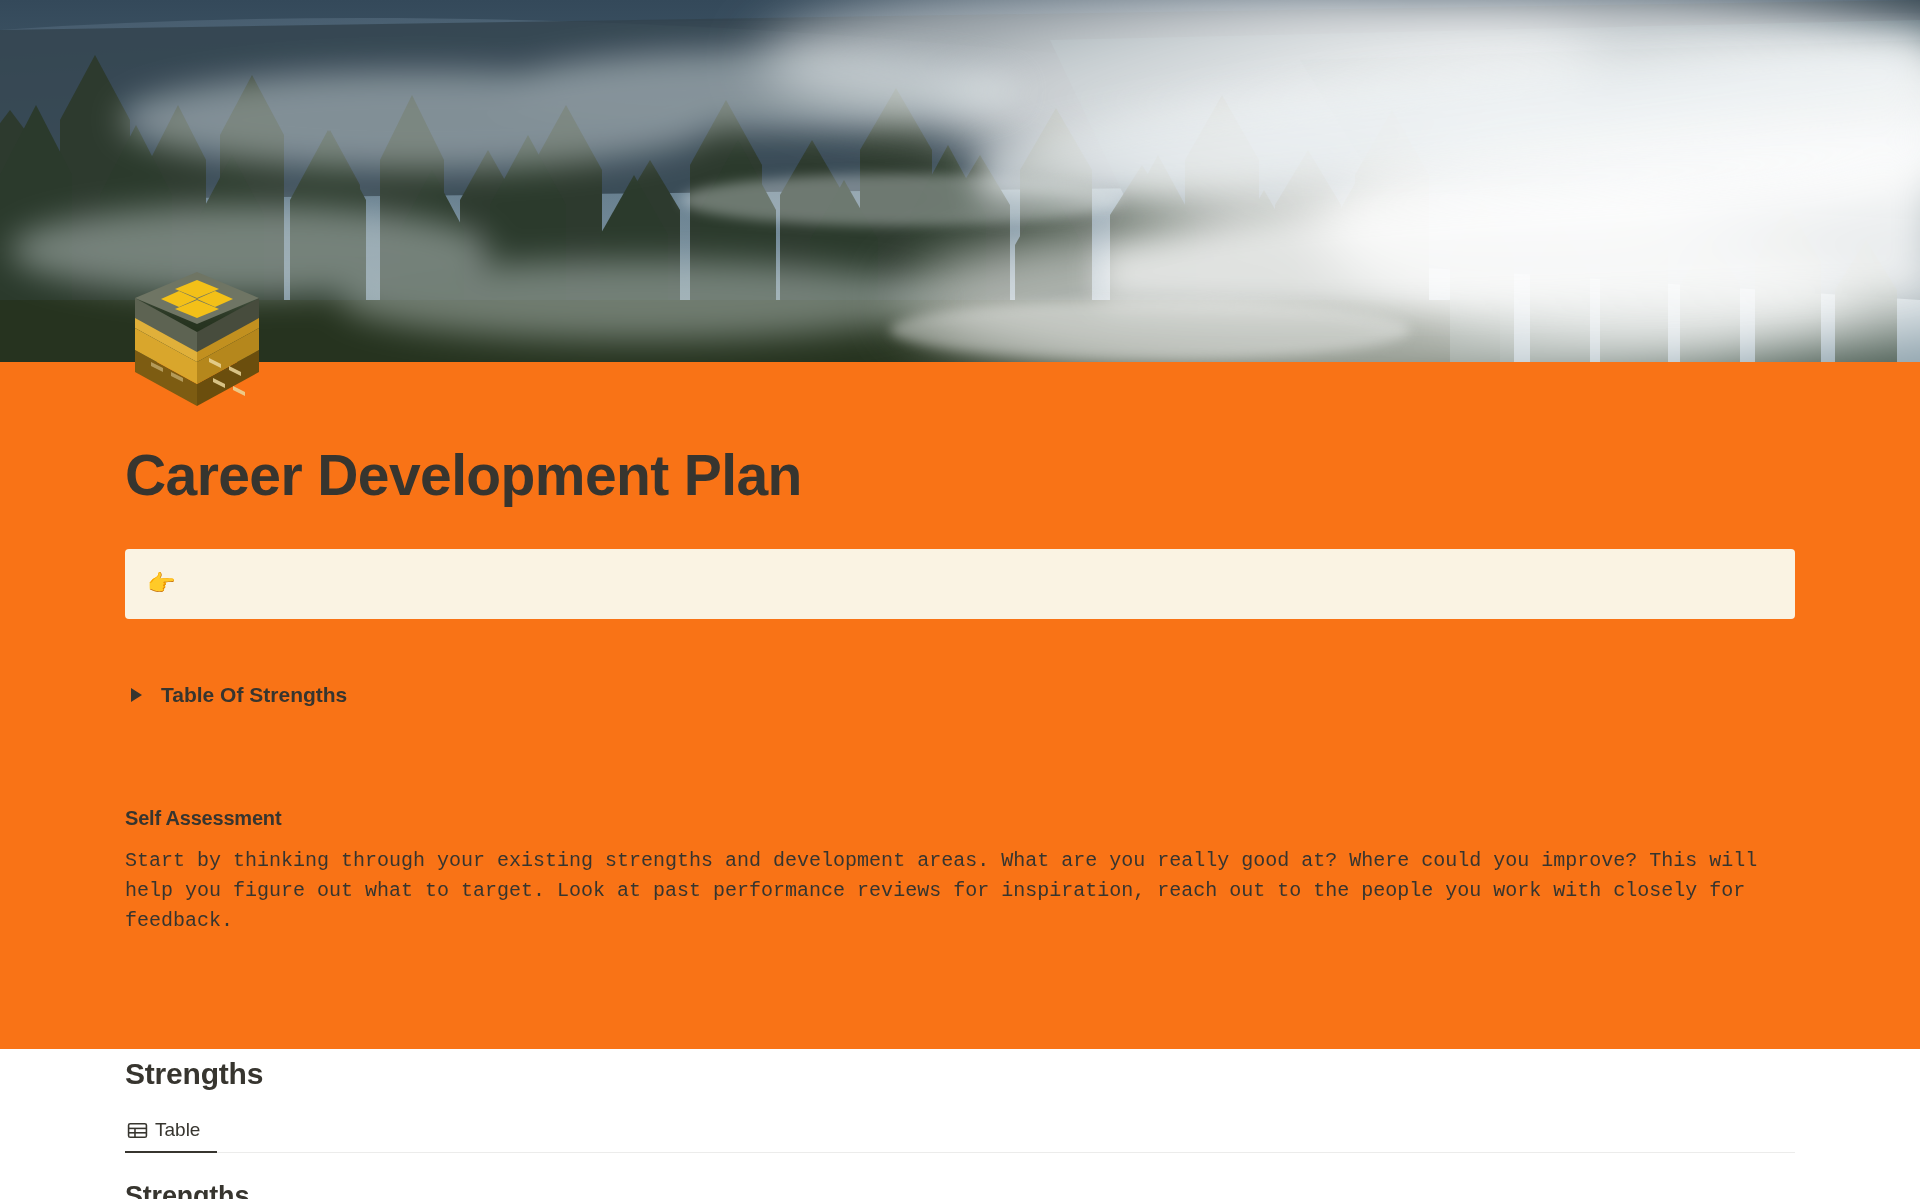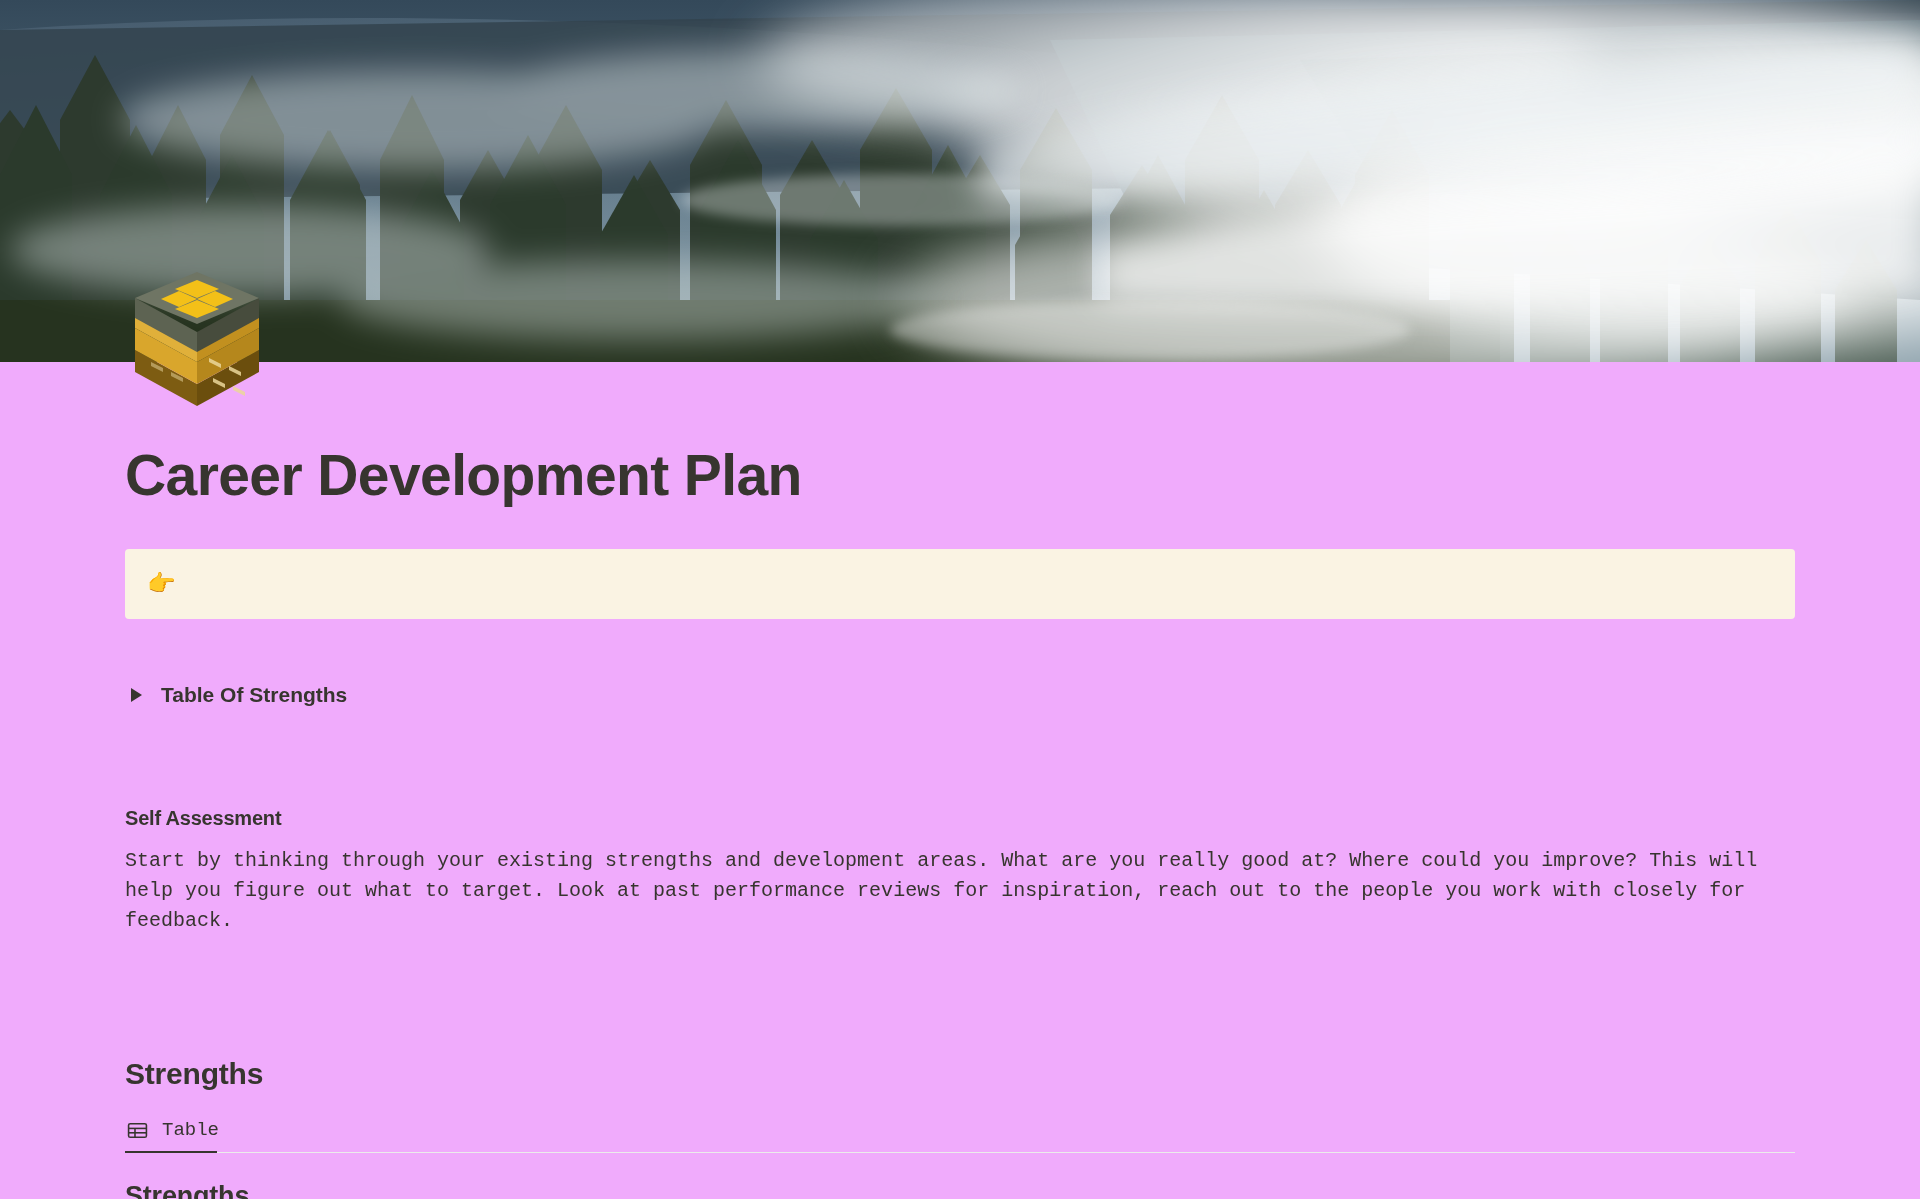--- a/index.html
+++ b/index.html
@@ -4,21 +4,21 @@
 <title>Career Development Plan</title>
 <style>
   * { box-sizing: border-box; margin: 0; padding: 0; }
   html, body {
     width: 1920px;
     height: 1199px;
     background: #ffffff;
     font-family: "Liberation Sans", sans-serif;
     overflow: hidden;
   }
-  .page { position: relative; width: 1920px; height: 1199px; background: #f0abfc; padding-left: 48px; }
+  .page { position: relative; width: 1920px; height: 1049px; background: #f97316; padding-left: 48px; }
 
   
   .cover {
     position: absolute; top: 0; left: 0;
     width: 1920px; height: 362px;
     overflow: hidden;
     background: #6d7d82;
   }
   .cover svg { display: block; width: 1920px; height: 362px; }
 
@@ -119,23 +119,22 @@
     position: relative;
     width: 1670px;
     height: 44px;
     border-bottom: 1px solid #ececeb;
   }
   .db-tab {
     display: inline-flex;
     align-items: center;
     height: 43px;
     padding: 0 8px 0 2px;
-    gap: 14px;
+    gap: 7px;
     cursor: pointer;
-    font-family: Liberation Mono, monospace;
   }
   .db-tab .tab-ico { display: flex; align-items: center; }
   .db-tab .tab-label {
     font-size: 19px;
     color: #37352f;
   }
   .db-tab.active::after {
     content: "";
     position: absolute;
     left: 0; bottom: -1px;

